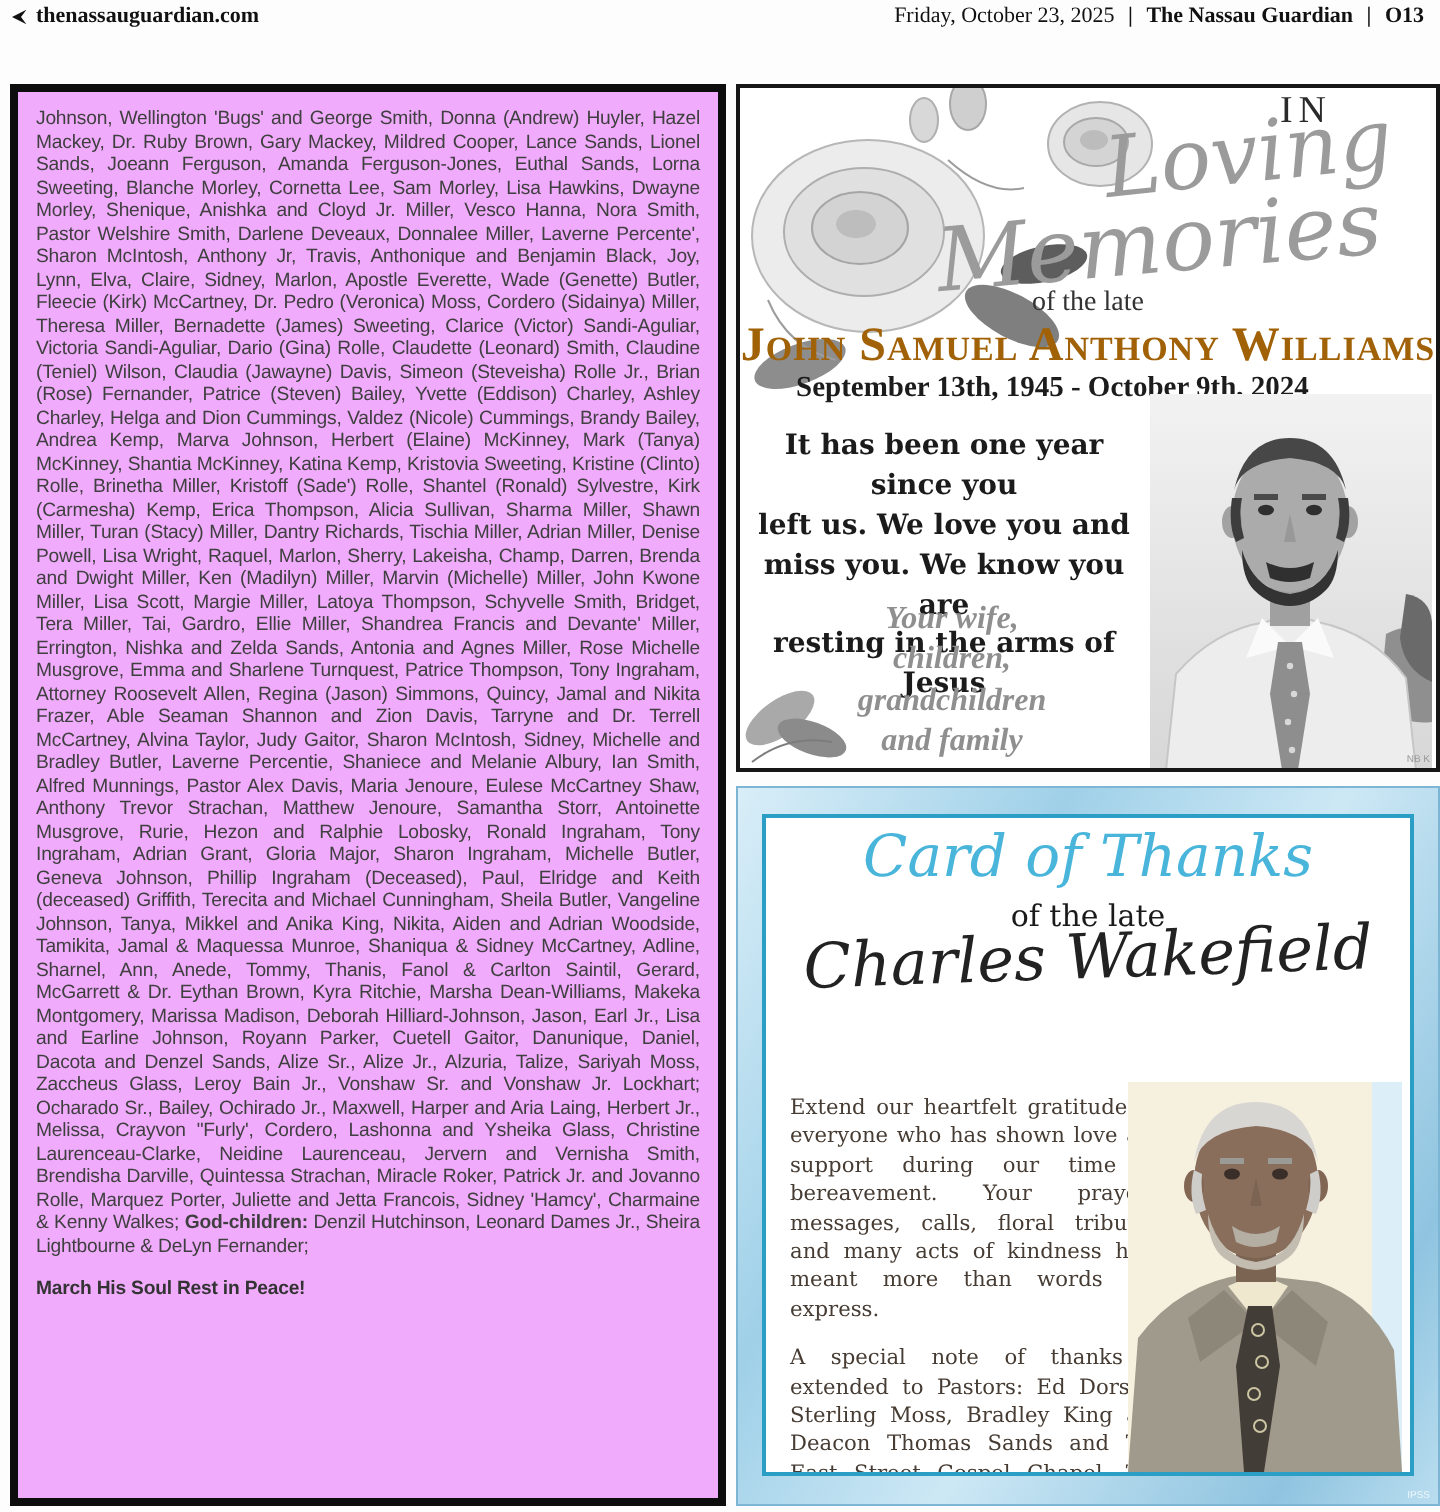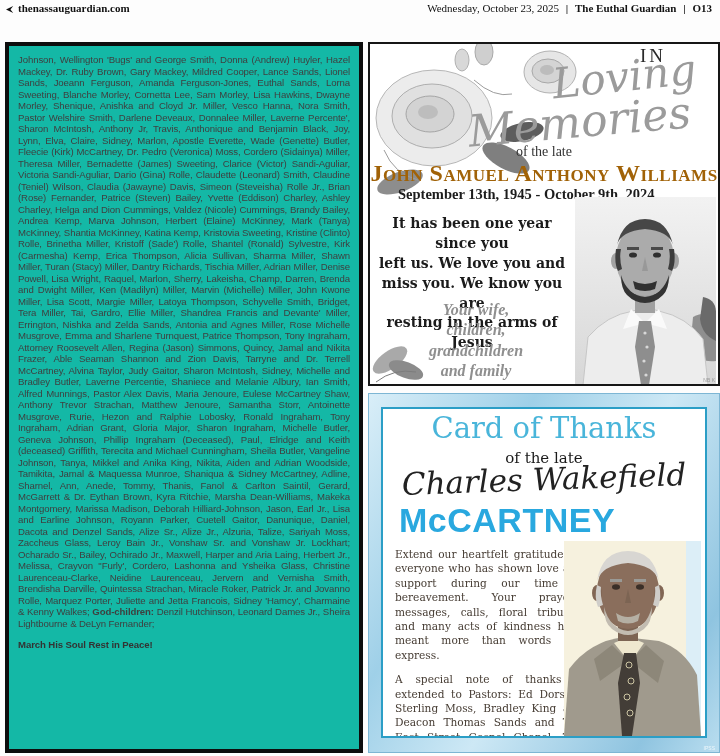--- a/index.html
+++ b/index.html
@@ -10,21 +10,21 @@
   .masthead { position:absolute; top:0; left:0; width:720px; height:16px; padding:2px 6px 0 6px;
               display:flex; justify-content:space-between; align-items:flex-start;
               font-family:"Liberation Serif",serif; font-size:11px; color:#111; }
   .masthead .site { font-weight:bold; display:flex; align-items:center; gap:3px; }
   .masthead .right span { margin:0 2px; }
   .bold { font-weight:bold; }
   .cursor-ic { width:9px; height:9px; display:inline-block; }
 
   
   .obit-box { position:absolute; left:5px; top:42px; width:358px; height:711px;
-              background:#14b8a6; border:4px solid #0d0d0d; padding:8px 9px 6px 9px; overflow:hidden; }
+              background:#f0abfc; border:4px solid #0d0d0d; padding:8px 9px 6px 9px; overflow:hidden; }
   .obit-box p { font-size:9.6px; line-height:1.2; letter-spacing:-0.1px; text-align:justify;
                 color:#3f3f3f; margin-bottom:10px; }
   .obit-box p.b { font-weight:bold; color:#333; }
   .obit-box .upper { text-transform:none; }
 
   
   .memorial { position:absolute; left:368px; top:42px; width:352px; height:344px;
               background:#fff; border:2px solid #161616; overflow:hidden; }
   .flowers { position:absolute; top:-4px; left:-6px; }
   .leafbl  { position:absolute; bottom:-4px; left:-4px; }
@@ -48,21 +48,21 @@
              font-size:16px; line-height:1.28; color:#8f8f8f; white-space:pre-line; }
   .mem-photo { position:absolute; top:153px; right:2px; width:141px; height:188px; }
   .tinycode { position:absolute; bottom:1px; right:3px; font-size:5px; color:#999; }
 
   .thanks { position:absolute; left:368px; top:393px; width:352px; height:360px;
             background:linear-gradient(120deg,#d9eef8 0%,#9fd0e8 30%,#cde8f5 55%,#8fc4e0 85%,#b9ddef 100%);
             border:1px solid #7db6d4; overflow:hidden; }
   .thanks-card { position:absolute; left:12px; right:12px; top:13px; bottom:14px;
                  background:#fff; border:2px solid #2b9ec6; overflow:hidden; }
   .th-title { position:absolute; top:2px; left:0; width:100%; text-align:center;
-              font-family:"DejaVu Serif",serif; font-size:29px; color:#49b5da; }
+              font-family:"DejaVu Serif",serif; font-style:italic; font-size:29px; color:#49b5da; }
   .th-late  { position:absolute; top:40px; left:0; width:100%; text-align:center;
               font-family:"DejaVu Serif",serif; font-size:15px; color:#1a1a1a; }
   .th-name  { position:absolute; top:52px; left:0; width:100%; text-align:center;
               font-family:"DejaVu Serif",serif; font-style:italic; font-size:31px; color:#222;
               transform:rotate(-2deg); }
   .th-surname { position:absolute; top:92px; left:16px; font-family:"Liberation Sans",sans-serif;
                 font-weight:bold; font-size:34px; letter-spacing:0.5px; color:#29a8df; }
   .th-body { position:absolute; top:138px; left:12px; width:188px;
              font-family:"DejaVu Serif",serif; font-size:10.6px; line-height:1.36;
              text-align:justify; color:#463c33; }
@@ -78,23 +78,23 @@
   <div class="masthead">
     <div class="site">
       <span class="cursor-ic">
         <svg width="9" height="9" viewBox="0 0 10 10">
             <path d="M0,5 L8,1 L5,5 L8,9 Z" fill="#111"></path>
           </svg>
       </span>
       <span>thenassauguardian.com</span>
     </div>
     <div class="right">
-      <span>Wednesday, October 23, 2025</span>
+      <span>Friday, October 23, 2025</span>
       <span class="bold">|</span>
-      <span class="bold">The Euthal Guardian</span>
+      <span class="bold">The Nassau Guardian</span>
       <span class="bold">|</span>
       <span class="bold">O13</span>
     </div>
   </div>
 
   <div class="obit-box">
     <p><span>Johnson, Wellington 'Bugs' and George Smith, Donna (Andrew) Huyler, Hazel Mackey, Dr. Ruby Brown, Gary Mackey, Mildred Cooper, Lance Sands, Lionel Sands, Joeann Ferguson, Amanda Ferguson-Jones, Euthal Sands, Lorna Sweeting, Blanche Morley, Cornetta Lee, Sam Morley, Lisa Hawkins, Dwayne Morley, Shenique, Anishka and Cloyd Jr. Miller, Vesco Hanna, Nora Smith, Pastor Welshire Smith, Darlene Deveaux, Donnalee Miller, Laverne Percente', Sharon McIntosh, Anthony Jr, Travis, Anthonique and Benjamin Black, Joy, Lynn, Elva, Claire, Sidney, Marlon, Apostle Everette, Wade (Genette) Butler, Fleecie (Kirk) McCartney, Dr. Pedro (Veronica) Moss, Cordero (Sidainya) Miller, Theresa Miller, Bernadette (James) Sweeting, Clarice (Victor) Sandi-Aguliar, Victoria Sandi-Aguliar, Dario (Gina) Rolle, Claudette (Leonard) Smith, Claudine (Teniel) Wilson, Claudia (Jawayne) Davis, Simeon (Steveisha) Rolle Jr., Brian (Rose) Fernander, Patrice (Steven) Bailey, Yvette (Eddison) Charley, Ashley Charley, Helga and Dion Cummings, Valdez (Nicole) Cummings, Brandy Bailey, Andrea Kemp, Marva Johnson, Herbert (Elaine) McKinney, Mark (Tanya) McKinney, Shantia McKinney, Katina Kemp, Kristovia Sweeting, Kristine (Clinto) Rolle, Brinetha Miller, Kristoff (Sade') Rolle, Shantel (Ronald) Sylvestre, Kirk (Carmesha) Kemp, Erica Thompson, Alicia Sullivan, Sharma Miller, Shawn Miller, Turan (Stacy) Miller, Dantry Richards, Tischia Miller, Adrian Miller, Denise Powell, Lisa Wright, Raquel, Marlon, Sherry, Lakeisha, Champ, Darren, Brenda and Dwight Miller, Ken (Madilyn) Miller, Marvin (Michelle) Miller, John Kwone Miller, Lisa Scott, Margie Miller, Latoya Thompson, Schyvelle Smith, Bridget, Tera Miller, Tai, Gardro, Ellie Miller, Shandrea Francis and Devante' Miller, Errington, Nishka and Zelda Sands, Antonia and Agnes Miller, Rose Michelle Musgrove, Emma and Sharlene Turnquest, Patrice Thompson, Tony Ingraham, Attorney Roosevelt Allen, Regina (Jason) Simmons, Quincy, Jamal and Nikita Frazer, Able Seaman Shannon and Zion Davis, Tarryne and Dr. Terrell McCartney, Alvina Taylor, Judy Gaitor, Sharon McIntosh, Sidney, Michelle and Bradley Butler, Laverne Percentie, Shaniece and Melanie Albury, Ian Smith, Alfred Munnings, Pastor Alex Davis, Maria Jenoure, Eulese McCartney Shaw, Anthony Trevor Strachan, Matthew Jenoure, Samantha Storr, Antoinette Musgrove, Rurie, Hezon and Ralphie Lobosky, Ronald Ingraham, Tony Ingraham, Adrian Grant, Gloria Major, Sharon Ingraham, Michelle Butler, Geneva Johnson, Phillip Ingraham (Deceased), Paul, Elridge and Keith (deceased) Griffith, Terecita and Michael Cunningham, Sheila Butler, Vangeline Johnson, Tanya, Mikkel and Anika King, Nikita, Aiden and Adrian Woodside, Tamikita, Jamal &amp; Maquessa Munroe, Shaniqua &amp; Sidney McCartney, Adline, Sharnel, Ann, Anede, Tommy, Thanis, Fanol &amp; Carlton Saintil, Gerard, McGarrett &amp; Dr. Eythan Brown, Kyra Ritchie, Marsha Dean-Williams, Makeka Montgomery, Marissa Madison, Deborah Hilliard-Johnson, Jason, Earl Jr., Lisa and Earline Johnson, Royann Parker, Cuetell Gaitor, Danunique, Daniel, Dacota and Denzel Sands, Alize Sr., Alize Jr., Alzuria, Talize, Sariyah Moss, Zaccheus Glass, Leroy Bain Jr., Vonshaw Sr. and Vonshaw Jr. Lockhart; Ocharado Sr., Bailey, Ochirado Jr., Maxwell, Harper and Aria Laing, Herbert Jr., Melissa, Crayvon "Furly', Cordero, Lashonna and Ysheika Glass, Christine Laurenceau-Clarke, Neidine Laurenceau, Jervern and Vernisha Smith, Brendisha Darville, Quintessa Strachan, Miracle Roker, Patrick Jr. and Jovanno Rolle, Marquez Porter, Juliette and Jetta Francois, Sidney 'Hamcy', Charmaine &amp; Kenny Walkes;</span>
       <b>God-children:</b>
       <span>Denzil Hutchinson, Leonard Dames Jr., Sheira Lightbourne &amp; DeLyn Fernander;</span></p>
     <p class="b">March His Soul Rest in Peace!</p>
@@ -176,21 +176,20 @@
       </svg>
     </span>
     <span class="tinycode">NB K</span>
   </div>
 
   <div class="thanks">
     <div class="thanks-card">
       <div class="th-title">Card of Thanks</div>
       <div class="th-late">of the late</div>
       <div class="th-name">Charles Wakefield</div>
-      <div class="th-surname">McCARTNEY</div>
       <div class="th-body">
         <p>Extend our heartfelt gratitude to, everyone who has shown love and support during our time of bereavement. Your prayers, messages, calls, floral tributes, and many acts of kindness have meant more than words can express.</p>
         <p>A special note of thanks is extended to Pastors: Ed Dorsett, Sterling Moss, Bradley King and Deacon Thomas Sands and The East Street Gospel Chapel, The Rotary Club of West Nassau, Drs. Adrian Sawyer &amp; Delton Farquharson and Caregiver Marie (Grogie) Chevalier. Your service, care and support have been a great blessing to our family.</p>
 
       </div>
       <span class="th-photo">
         <svg width="137" height="195" viewBox="0 0 137 195">
           <rect width="137" height="195" fill="#f6f1de"></rect>
           <rect x="122" width="15" height="195" fill="#dceef7"></rect>
           <path d="M0,195 L5,128 Q26,100 60,96 L95,100 Q120,108 133,134 L137,195 Z" fill="#a09a8d"></path>

